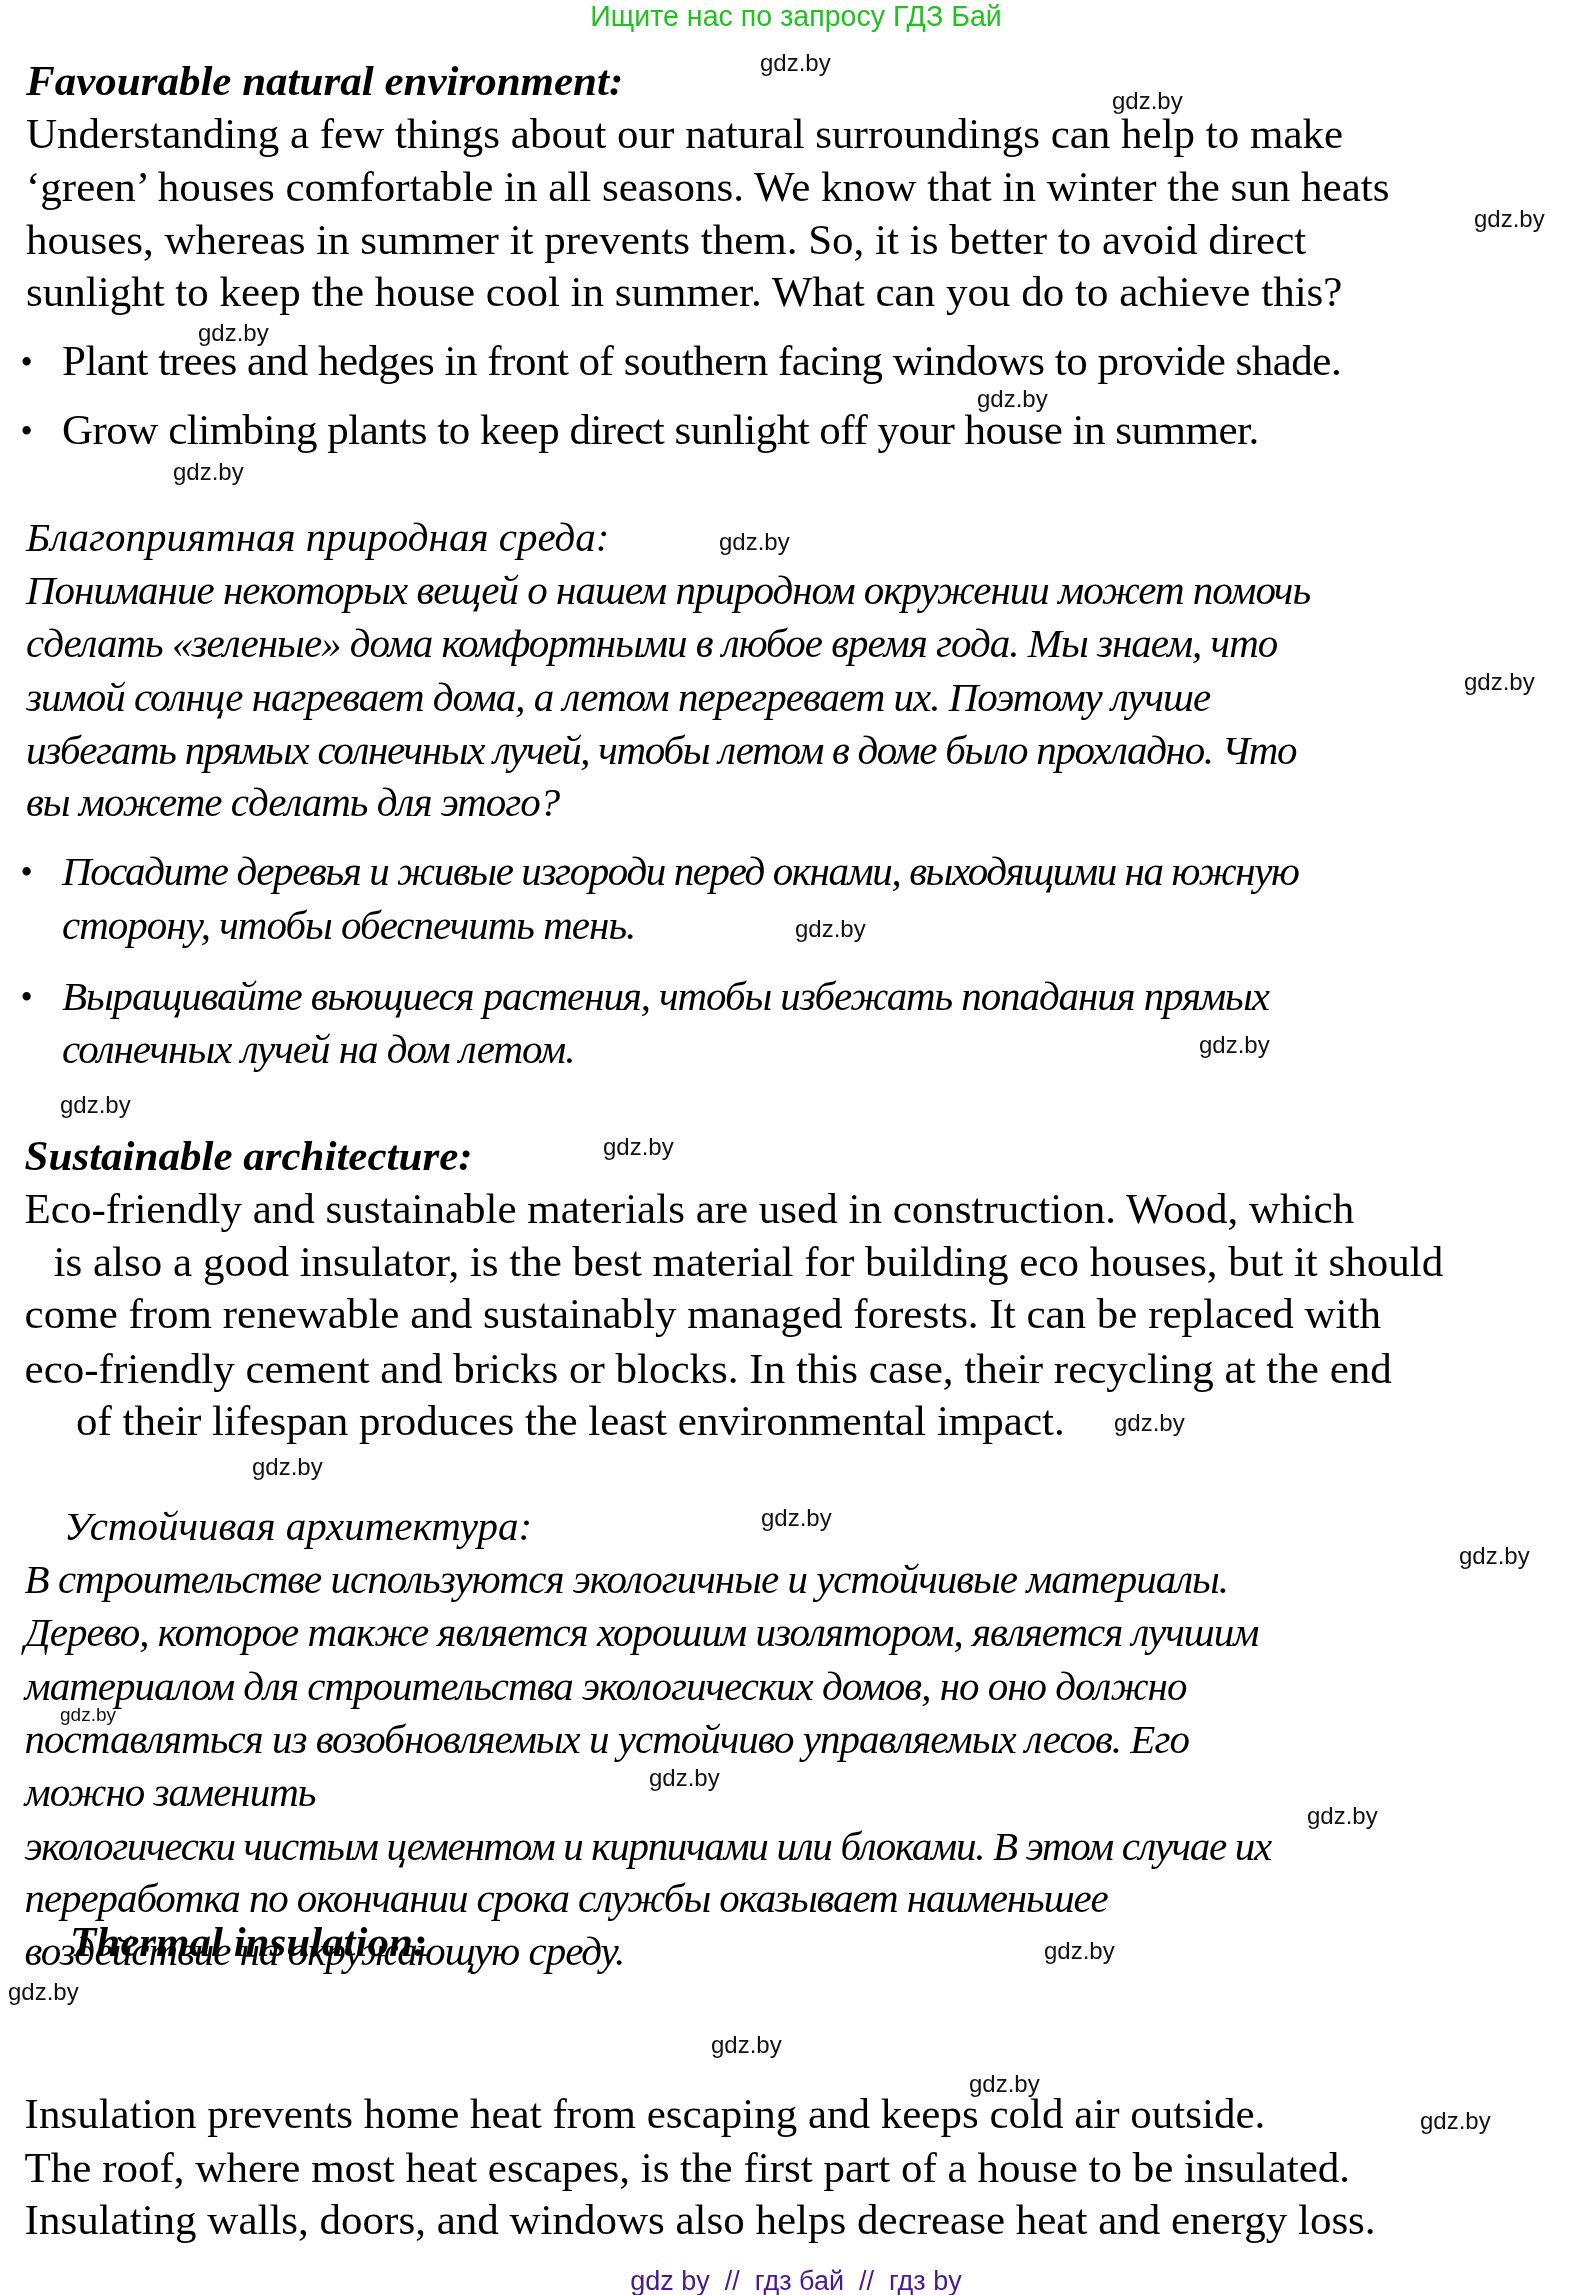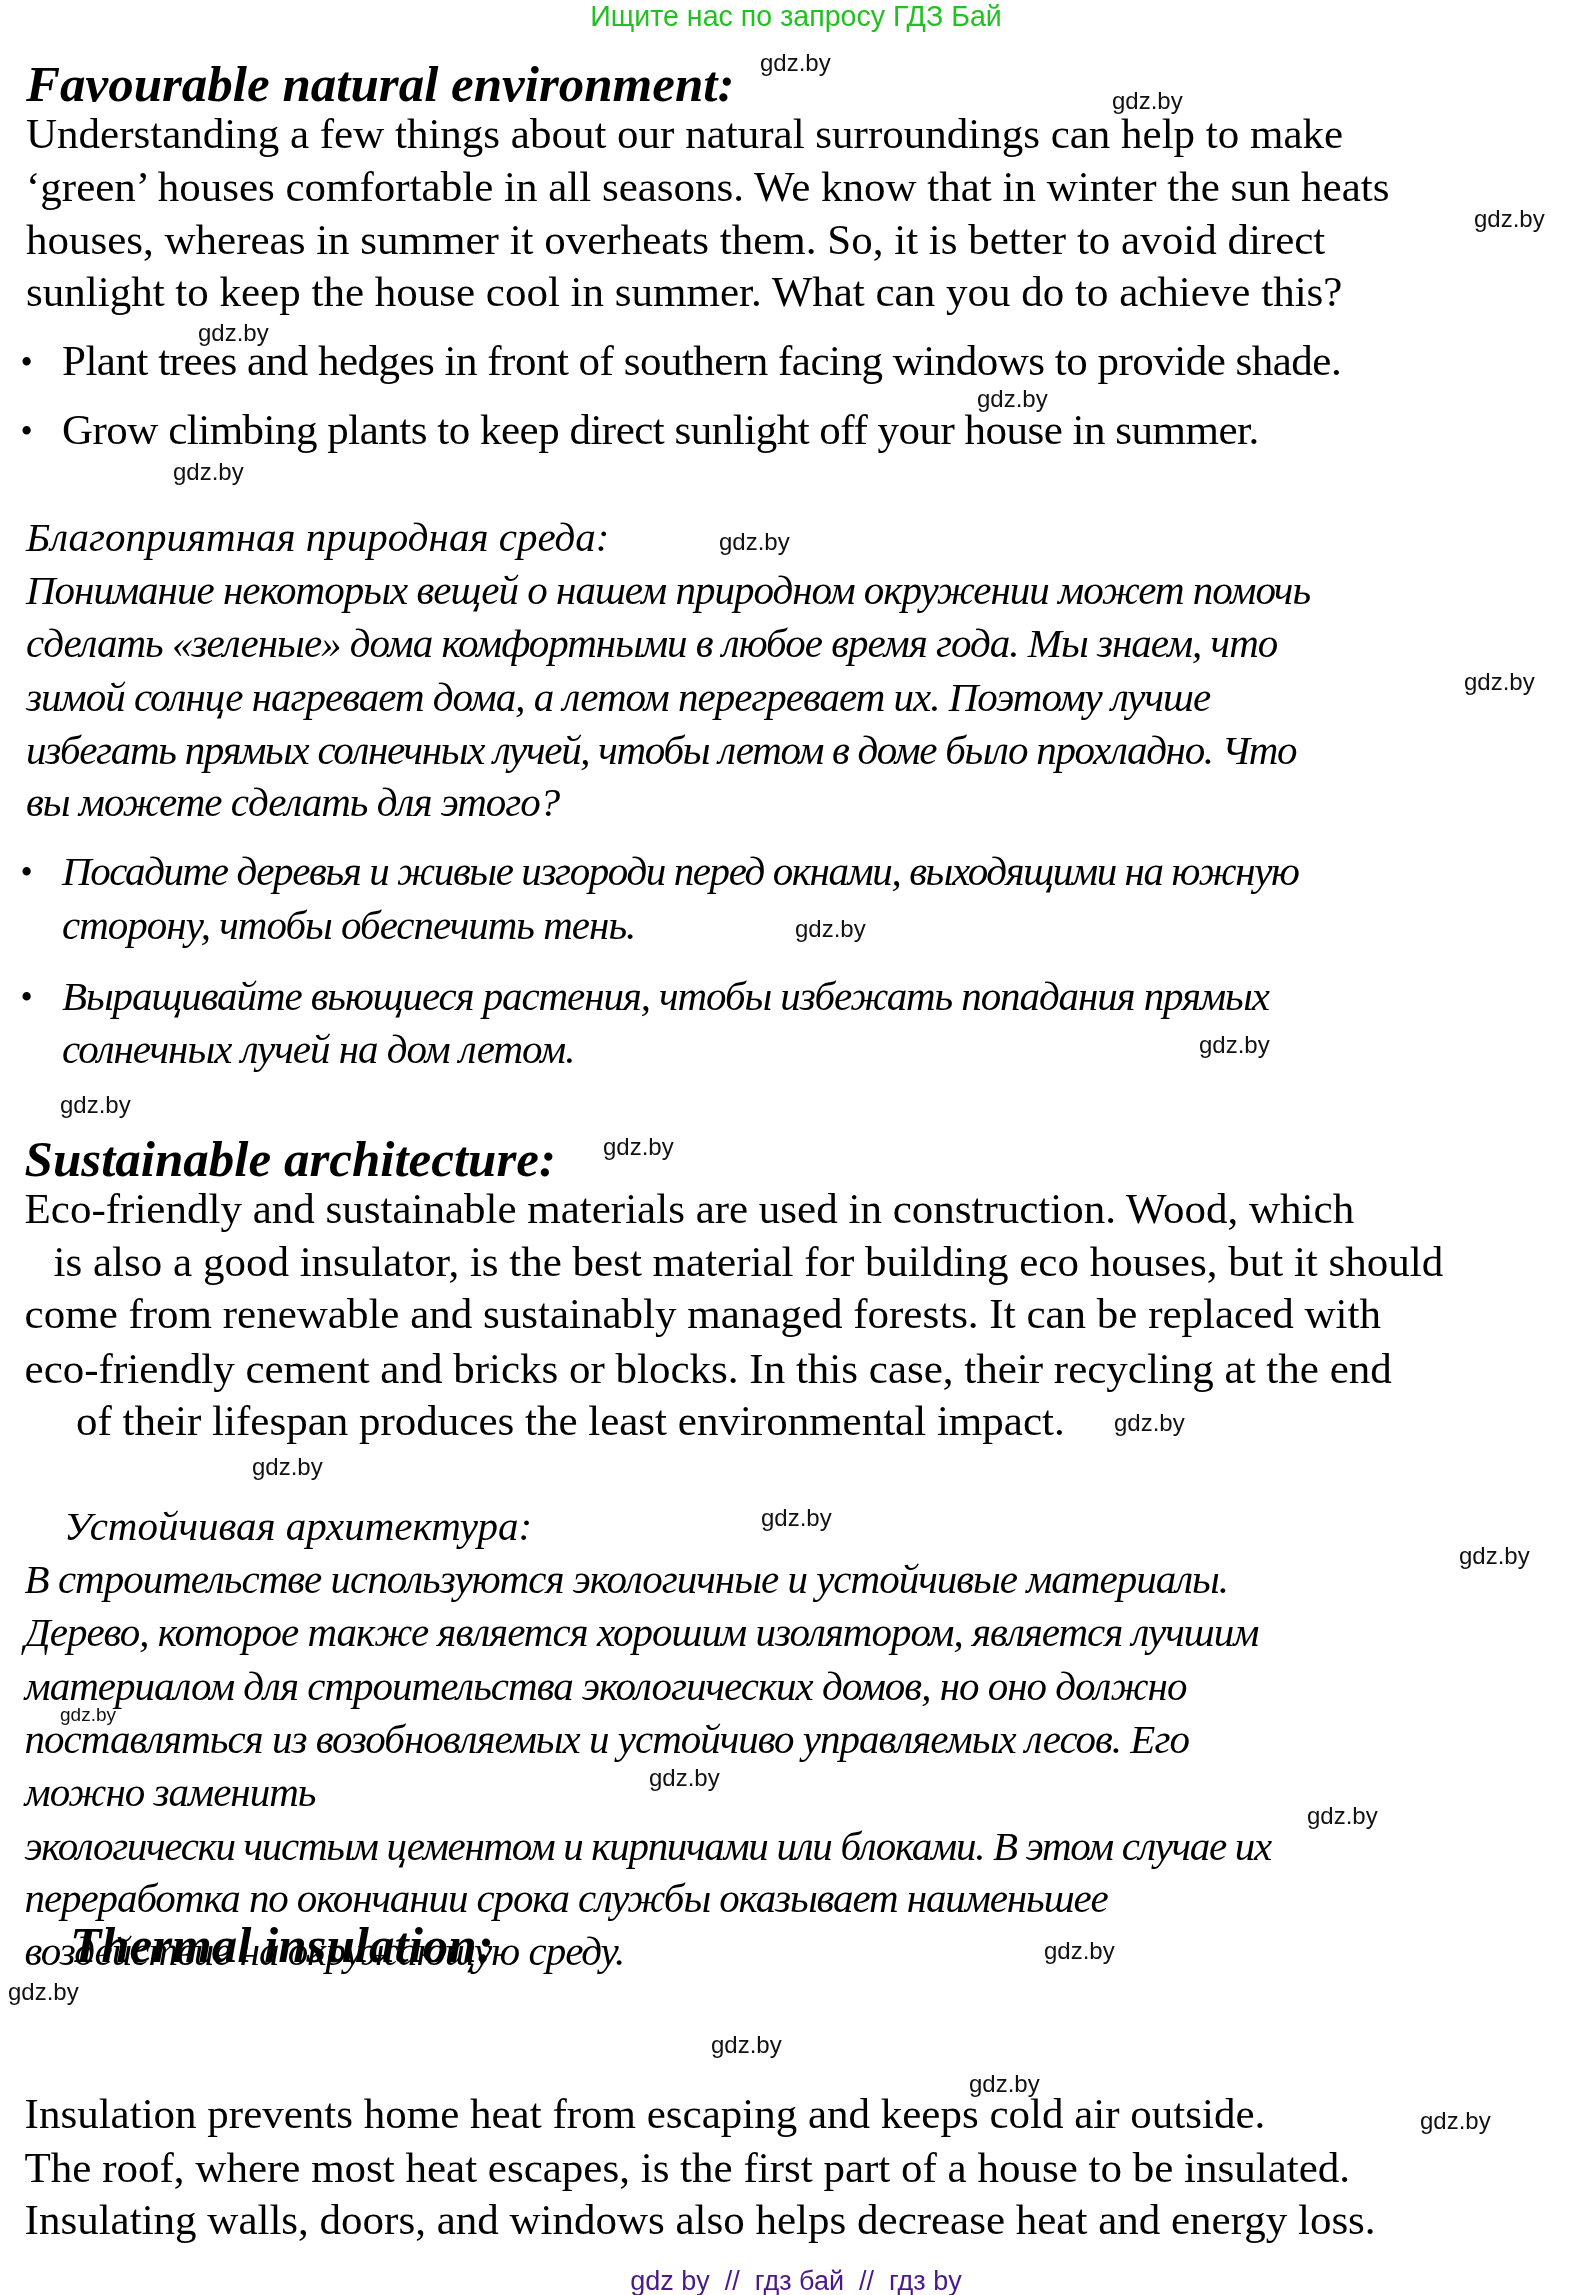--- a/index.html
+++ b/index.html
@@ -1,34 +1,34 @@
 <!DOCTYPE html>
 <html style="font-size:12.7px"><head>
   <meta charset="utf-8">
   <style>
     html, body { margin: 0; padding: 0; background: #ffffff; }
     body { width: 1592px; height: 2295px; position: relative; overflow: hidden; }
     .ln { position: absolute; white-space: nowrap; color: #000; line-height: 1; }
     .en { font-family: "Liberation Serif", "DejaVu Serif", serif; font-size: 43px; }
-    .en-h { font-family: "Liberation Serif", "DejaVu Serif", serif; font-size: 51px; font-weight: bold; font-style: italic; }
+    .en-h { font-family: "Liberation Serif", "DejaVu Serif", serif; font-size: 43px; font-weight: bold; font-style: italic; }
     .ru { font-family: "Liberation Serif", "DejaVu Serif", serif; font-size: 41px; font-style: italic; transform-origin: left top; }
     .bullet { position: absolute; font-family: "Liberation Serif", serif; font-size: 35px; color: #000; }
     .wm { position: absolute; font-family: "Liberation Sans", "DejaVu Sans", sans-serif; font-size: 24px; color: #111; white-space: nowrap; }
     .top-banner { position: absolute; top: 0; left: 0; width: 1592px; text-align: center; font-family: "Liberation Sans", "DejaVu Sans", sans-serif; font-size: 28.6px; color: #22c022; line-height: 32px; }
     .footer { position: absolute; top: 2265px; left: 0; width: 1592px; text-align: center; font-family: "Liberation Sans", "DejaVu Sans", sans-serif; font-size: 27px; color: #4a1a8a; line-height: 32px; }
   </style>
 </head>
 <body>
 
 <div class="top-banner">Ищите нас по запросу ГДЗ Бай</div>
 
 <div class="ln en-h" style="left:26px; top:59px;">Favourable natural environment:</div>
 <div class="ln en" style="left:26px; top:112px;">Understanding a few things about our natural surroundings can help to make</div>
 <div class="ln en" style="left:26px; top:165px;">‘green’ houses comfortable in all seasons. We know that in winter the sun heats</div>
-<div class="ln en" style="left:26px; top:218px;">houses, whereas in summer it overheats them. So, it is better to avoid direct</div>
+<div class="ln en" style="left:26px; top:218px;">houses, whereas in summer it prevents them. So, it is better to avoid direct</div>
 <div class="ln en" style="left:26px; top:270px;">sunlight to keep the house cool in summer. What can you do to achieve this?</div>
 <div class="bullet" style="left:20.6px; top:343px;">•</div>
 <div class="ln en" style="left:62px; top:339px; letter-spacing:-0.5px;">Plant trees and hedges in front of southern facing windows to provide shade.</div>
 <div class="bullet" style="left:20.6px; top:412px;">•</div>
 <div class="ln en" style="left:62px; top:408px; letter-spacing:-0.5px;">Grow climbing plants to keep direct sunlight off your house in summer.</div>
 
 <div class="ln ru" style="left:26px; top:517px;">Благоприятная природная среда:</div>
 <div class="ln ru" style="left:26px; top:570px; letter-spacing:-1px;">Понимание некоторых вещей о нашем природном окружении может помочь</div>
 <div class="ln ru" style="left:26px; top:623px; letter-spacing:-1px;">сделать «зеленые» дома комфортными в любое время года. Мы знаем, что</div>
 <div class="ln ru" style="left:26px; top:677px; letter-spacing:-1px;">зимой солнце нагревает дома, а летом перегревает их. Поэтому лучше</div>

